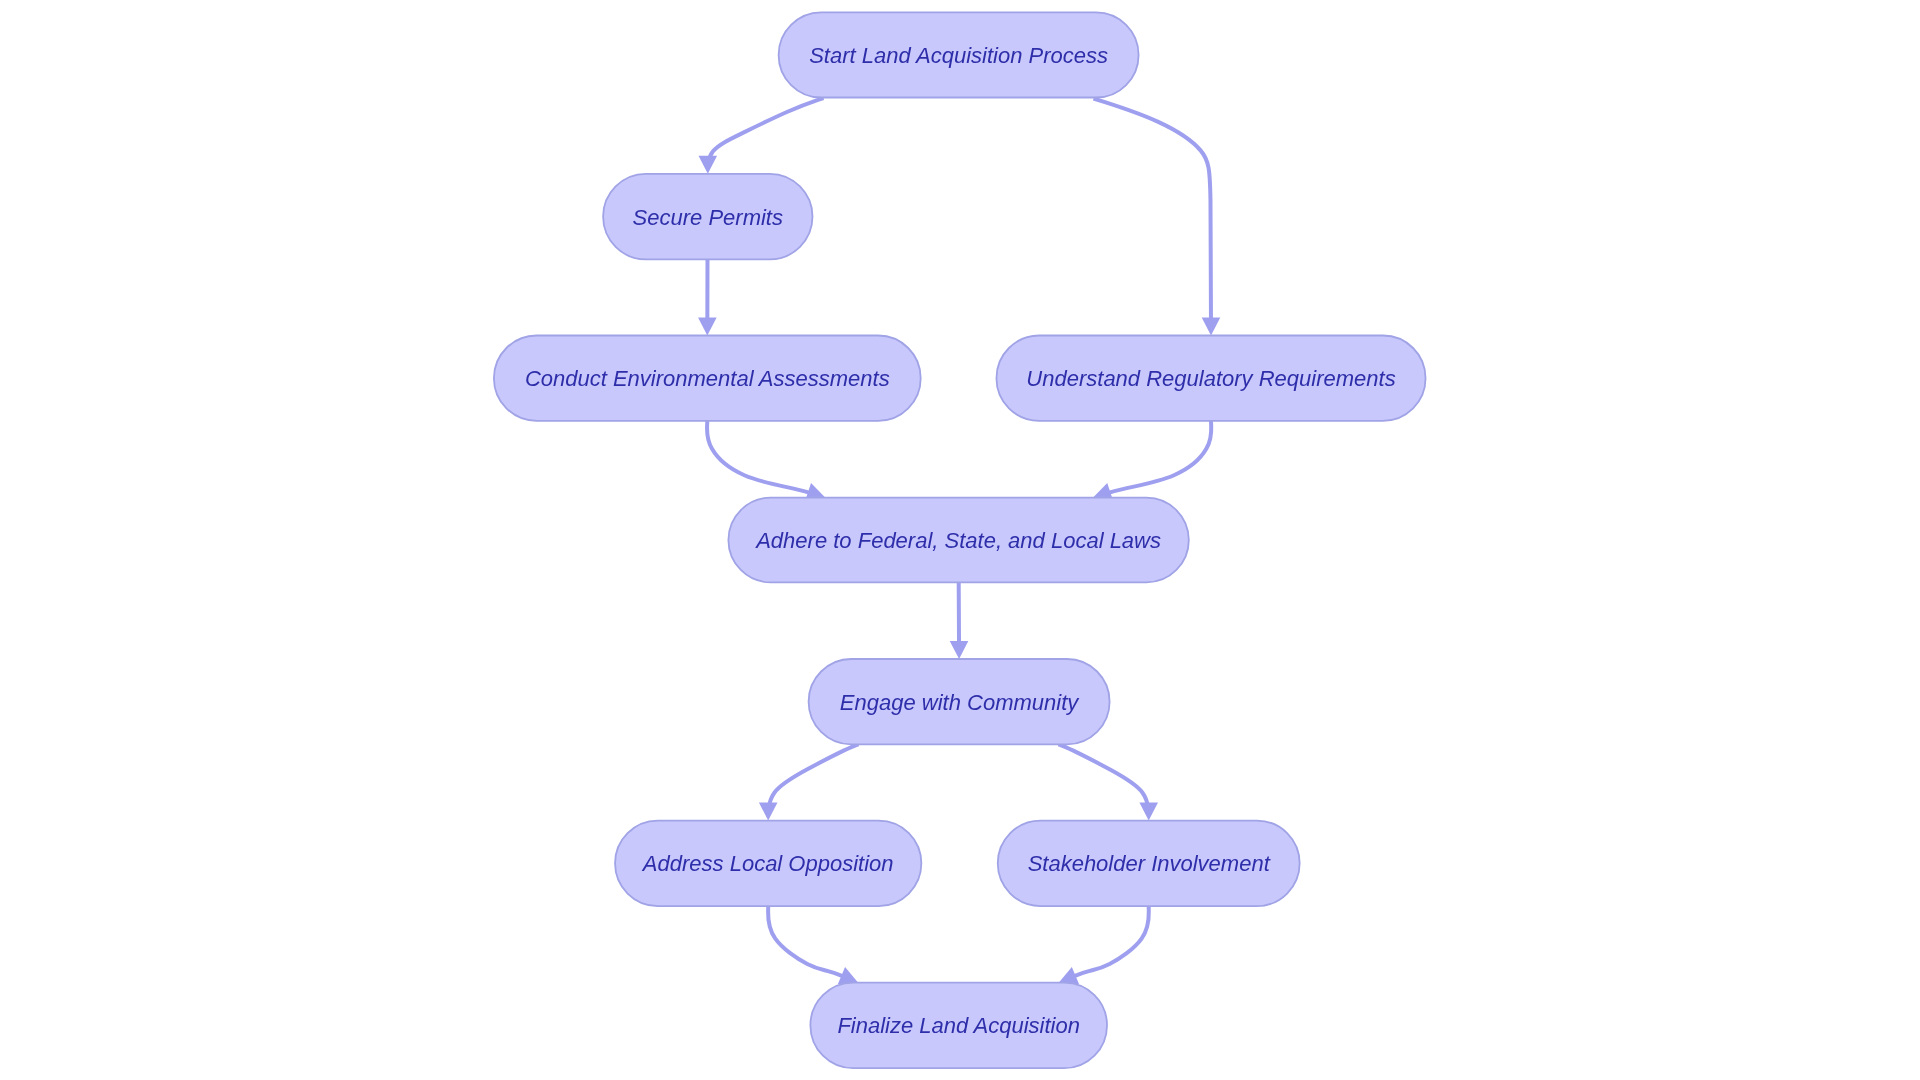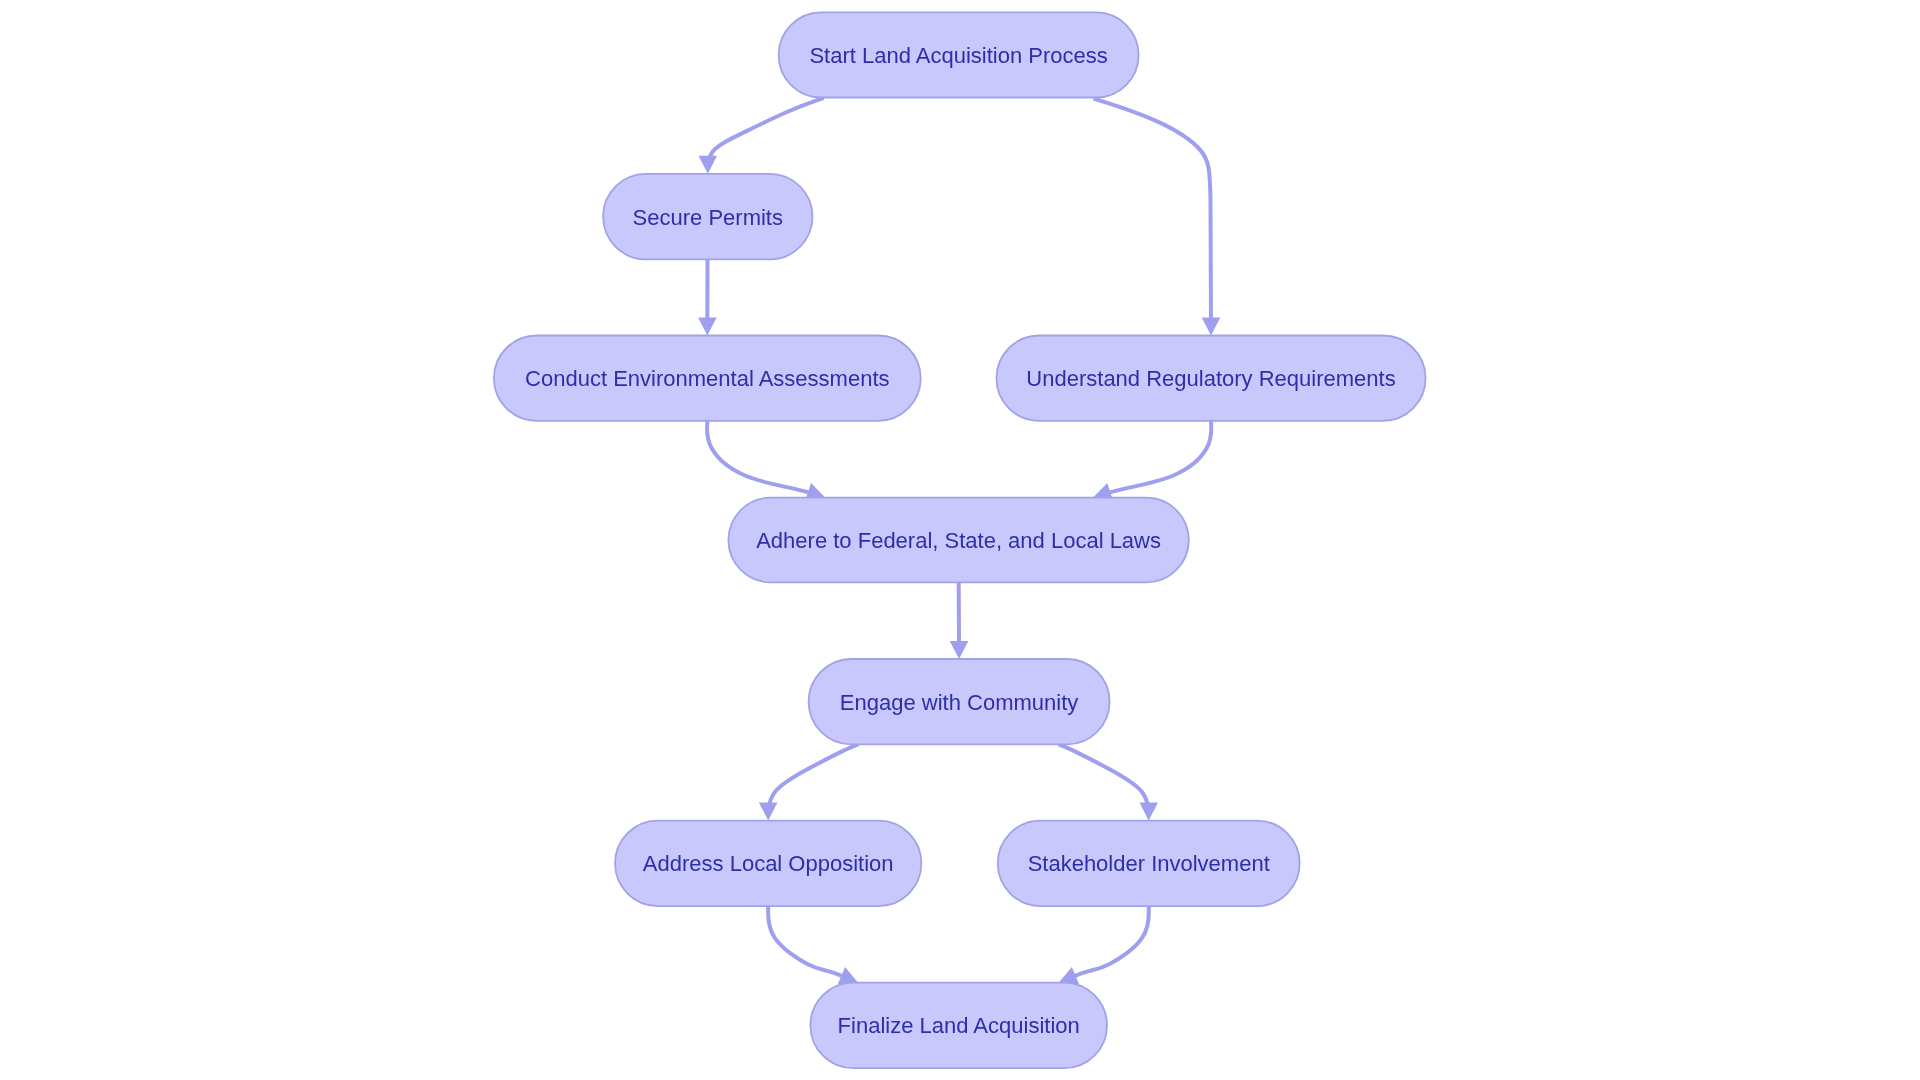--- a/index.html
+++ b/index.html
@@ -1,17 +1,17 @@
 <!DOCTYPE html>
 <html><head>
 <meta charset="utf-8">
 <title>Land Acquisition Process Flowchart</title>
 <style>
   html,body{margin:0;padding:0;background:#ffffff;width:1920px;height:1080px;overflow:hidden;}
-  #flowchart-root{position:relative;width:1616px;height:1080px;background:#ffffff;}
+  #flowchart-root{position:relative;width:1616px;height:1080px;background:#ffffff;font-style:italic;}
   svg#flowchart{position:absolute;left:0;top:0;width:1920px;height:1080px;display:block;}
   .node-shape{shape-rendering:geometricPrecision;}
   .node-label{
     font-family:"Liberation Sans",sans-serif;
     font-size:22px;
     font-weight:400;
     text-anchor:middle;
     dominant-baseline:alphabetic;
     letter-spacing:0px;
     white-space:pre;

